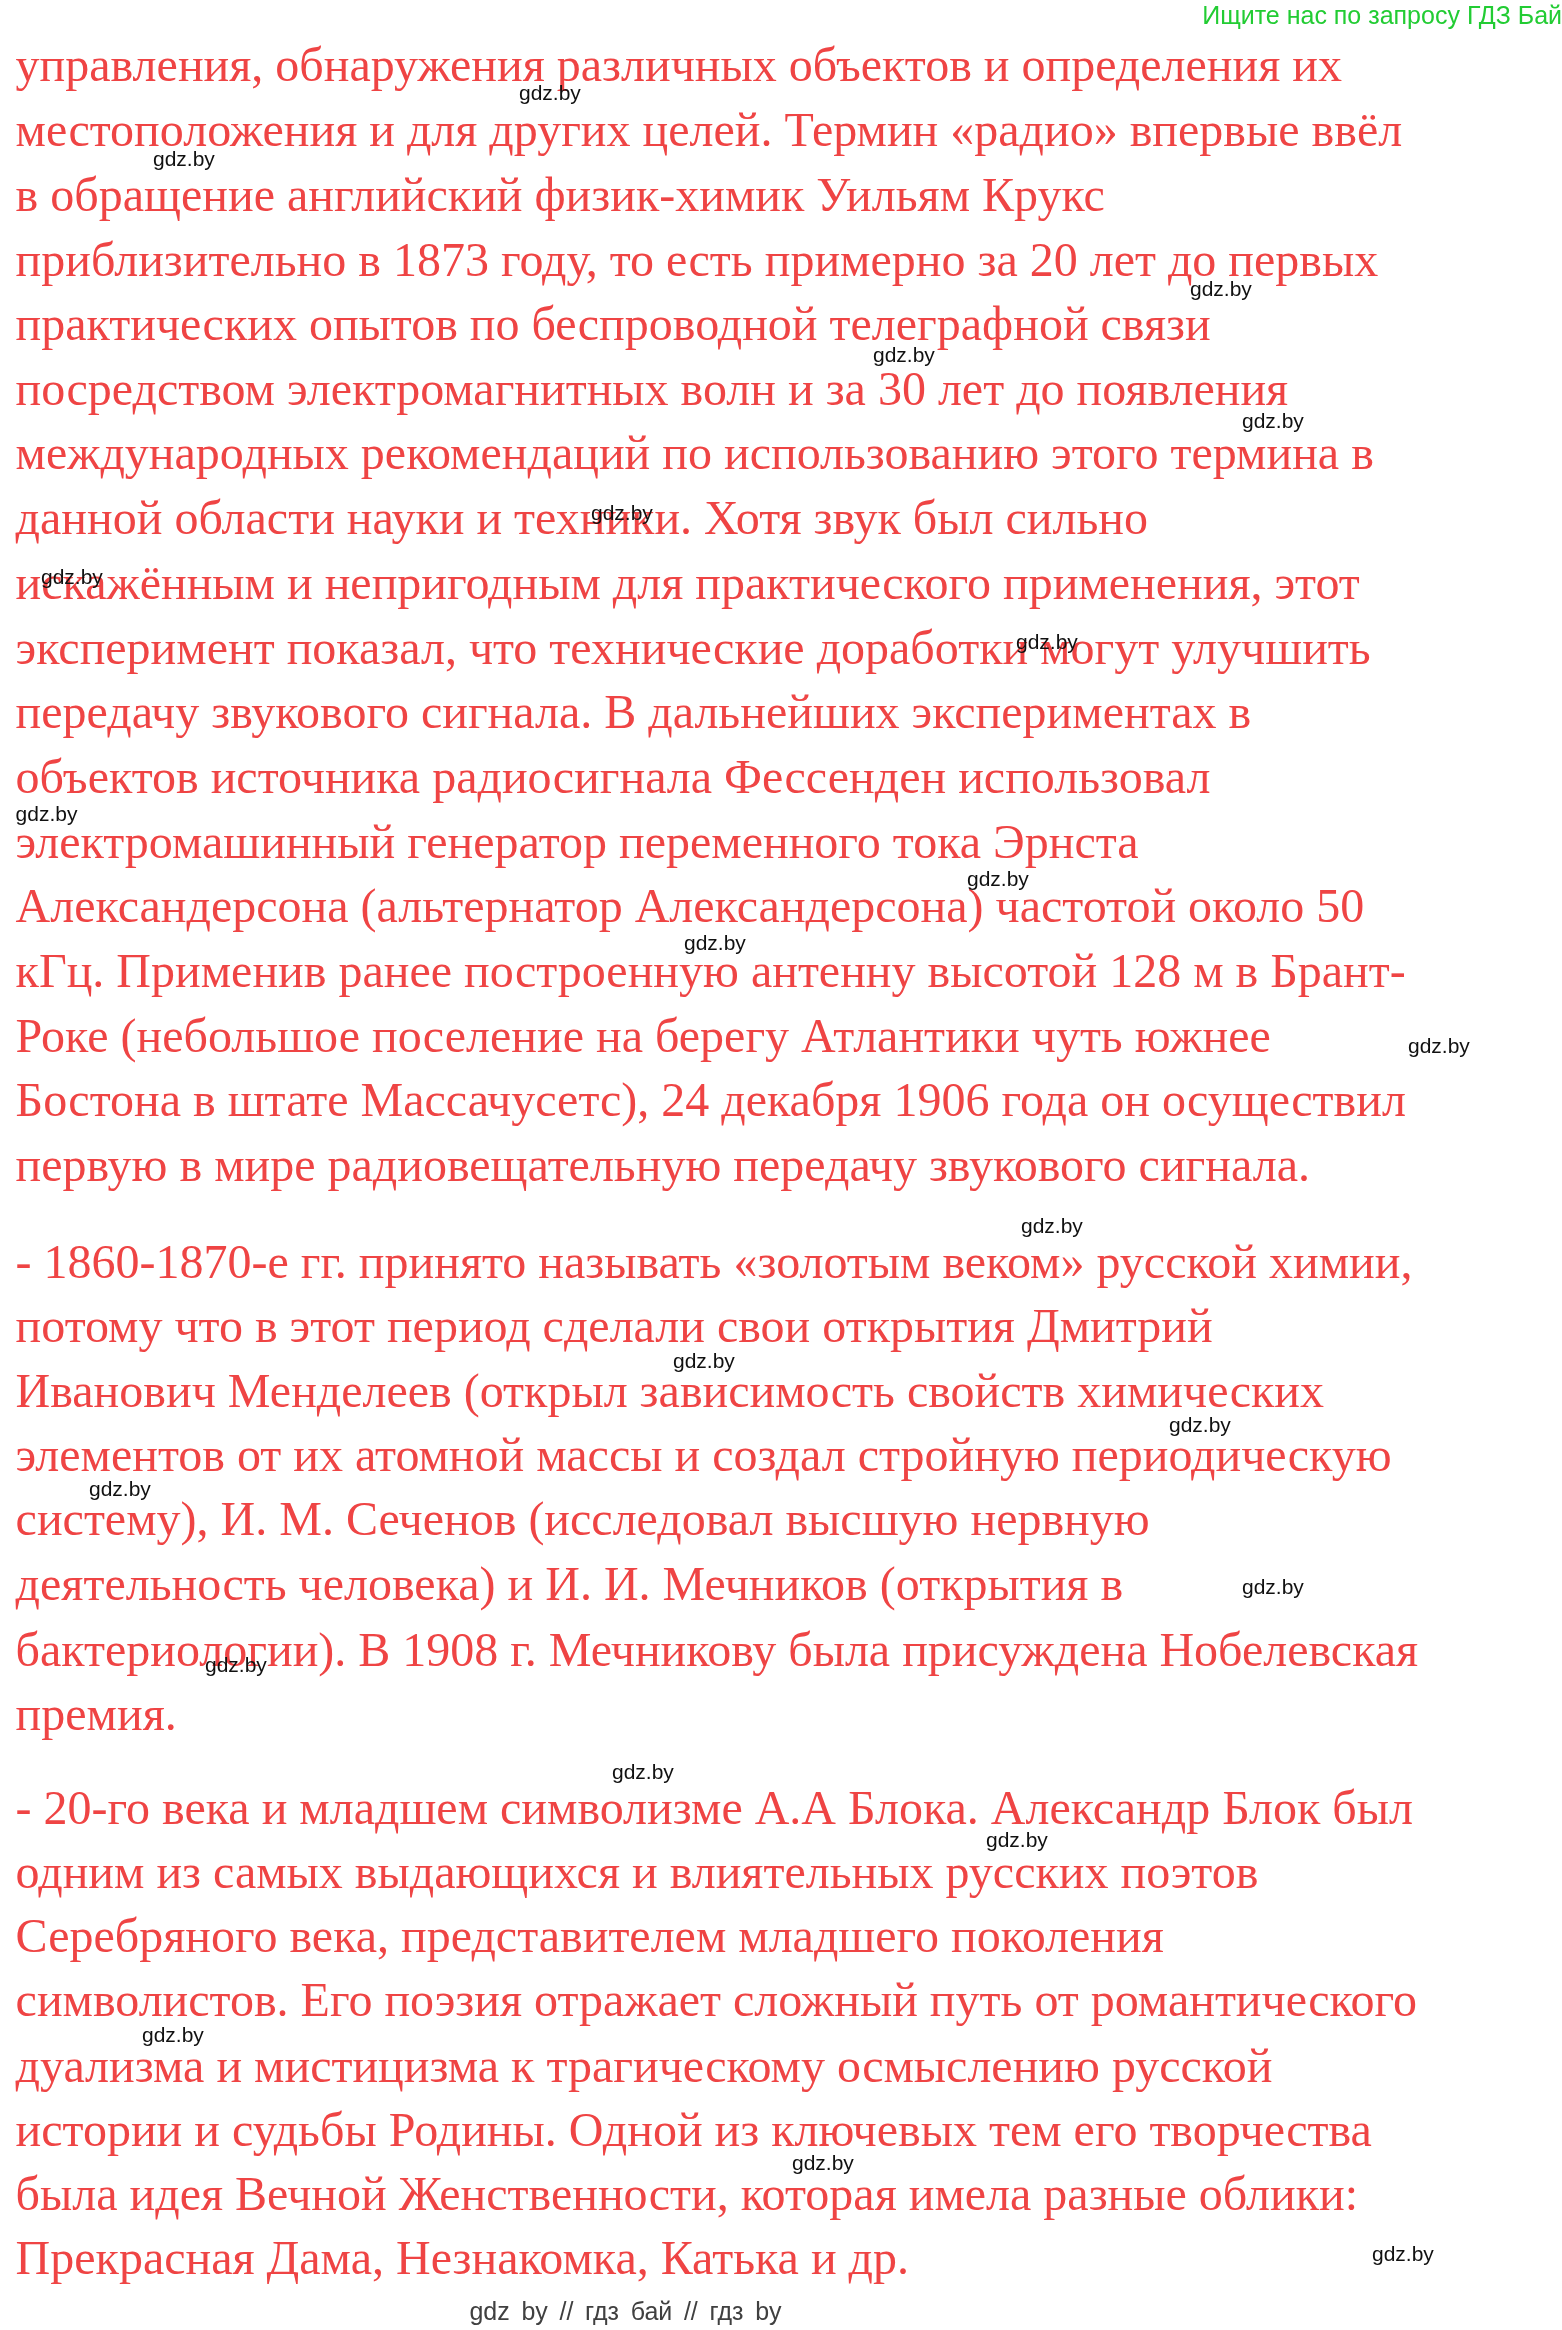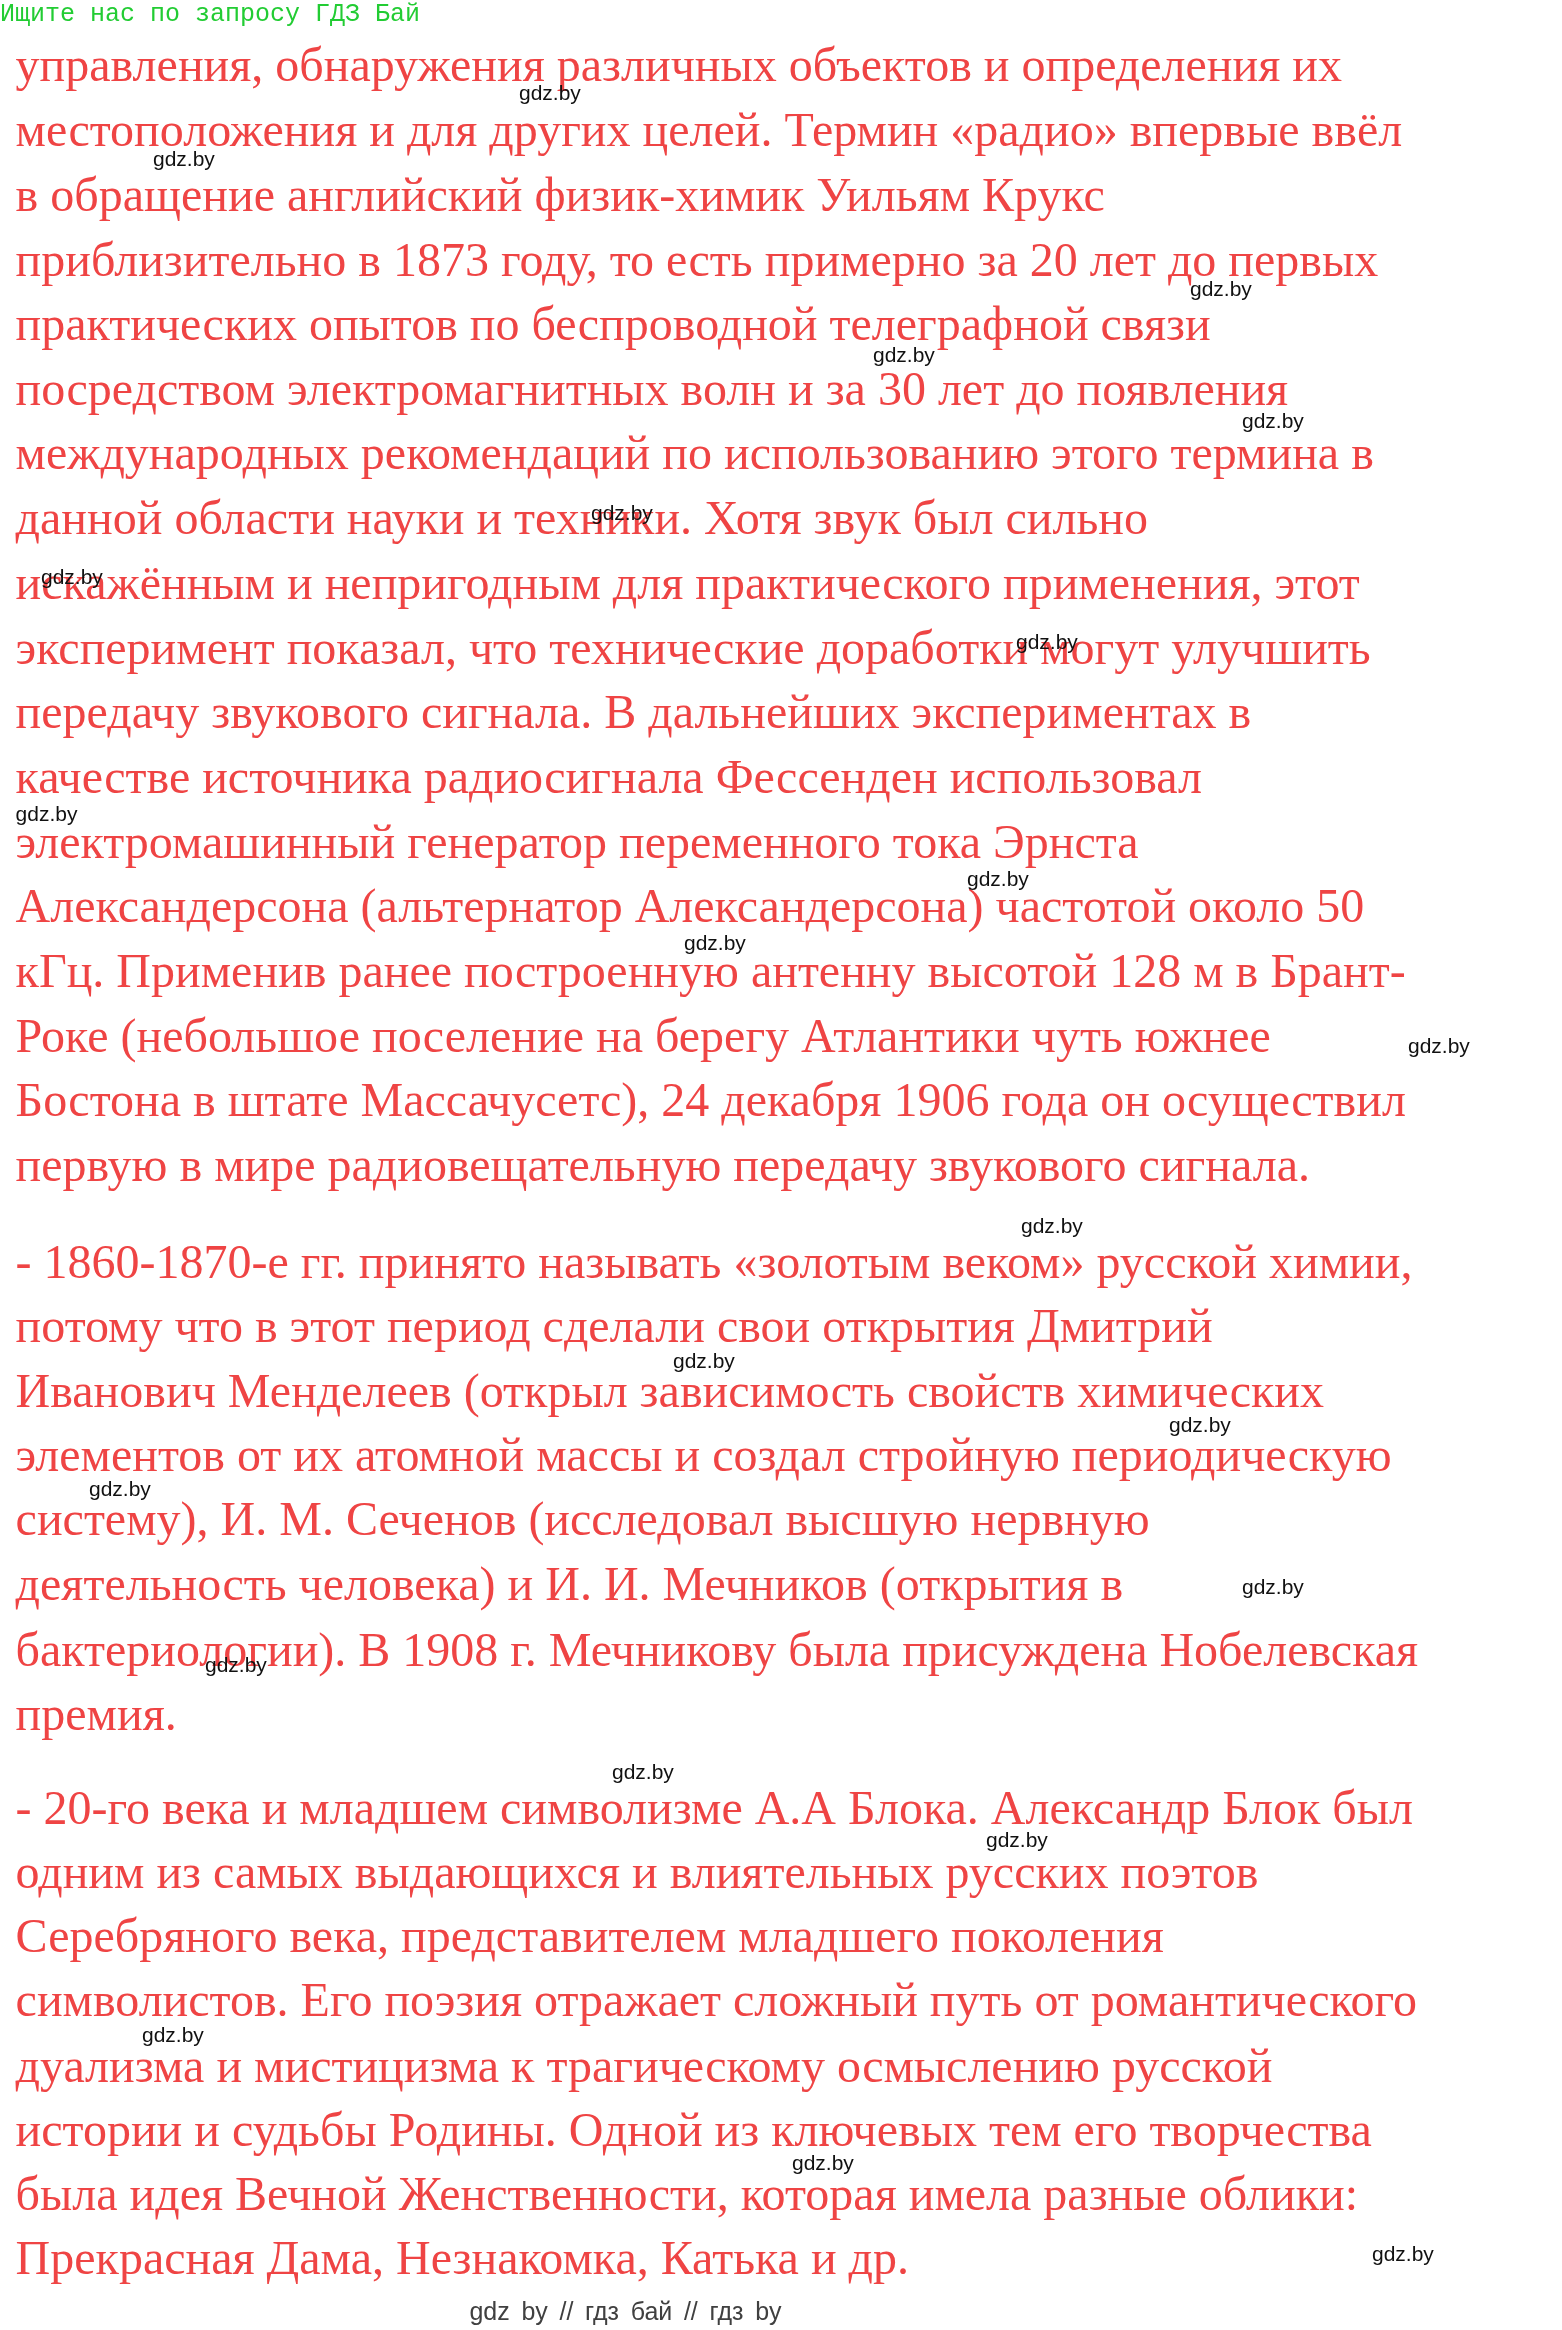--- a/index.html
+++ b/index.html
@@ -1,19 +1,19 @@
 <!DOCTYPE html>
 <html style="font-size:12.5px"><head>
 <meta charset="utf-8">
 <style>
   html, body { margin: 0; padding: 0; background: #ffffff; }
   body { width: 1562px; height: 2330px; position: relative; overflow: hidden; }
   .banner {
-    position: absolute; left: 0; top: 0; width: 1562px; text-align: left;
-    font-family: Liberation Mono, monospace; font-size: 25px; color: #22cc33;
+    position: absolute; left: 0; top: 0; width: 1562px; text-align: right;
+    font-family: Liberation Sans, sans-serif; font-size: 25px; color: #22cc33;
     top: 0px; line-height: 30px;
   }
   .line {
     position: absolute; left: 15.6px; white-space: nowrap;
     font-family: "Liberation Serif", serif; font-size: 48px; color: #ef4444;
     line-height: 55px;
   }
   .wm {
     position: absolute; white-space: nowrap;
     font-family: "Liberation Sans", sans-serif; font-size: 21px; color: #111;
@@ -36,21 +36,21 @@
   <div class="line" style="top:102px">местоположения и для других целей. Термин «радио» впервые ввёл</div>
   <div class="line" style="top:167px">в обращение английский физик-химик Уильям Крукс</div>
   <div class="line" style="top:232px">приблизительно в 1873 году, то есть примерно за 20 лет до первых</div>
   <div class="line" style="top:296px">практических опытов по беспроводной телеграфной связи</div>
   <div class="line" style="top:361px">посредством электромагнитных волн и за 30 лет до появления</div>
   <div class="line" style="top:425px">международных рекомендаций по использованию этого термина в</div>
   <div class="line" style="top:490px">данной области науки и техники. Хотя звук был сильно</div>
   <div class="line" style="top:555px">искажённым и непригодным для практического применения, этот</div>
   <div class="line" style="top:620px">эксперимент показал, что технические доработки могут улучшить</div>
   <div class="line" style="top:684px">передачу звукового сигнала. В дальнейших экспериментах в</div>
-  <div class="line" style="top:749px">качестве источника радиосигнала Фессенден использовал</div>
+  <div class="line" style="top:749px">объектов источника радиосигнала Фессенден использовал</div>
   <div class="line" style="top:814px">электромашинный генератор переменного тока Эрнста</div>
   <div class="line" style="top:878px">Александерсона (альтернатор Александерсона) частотой около 50</div>
   <div class="line" style="top:943px">кГц. Применив ранее построенную антенну высотой 128 м в Брант-</div>
   <div class="line" style="top:1008px">Роке (небольшое поселение на берегу Атлантики чуть южнее</div>
   <div class="line" style="top:1072px">Бостона в штате Массачусетс), 24 декабря 1906 года он осуществил</div>
   <div class="line" style="top:1137px">первую в мире радиовещательную передачу звукового сигнала.</div>
 </div>
 
 <div>
   <div class="line" style="top:1234px">- 1860-1870-е гг. принято называть «золотым веком» русской химии,</div>

